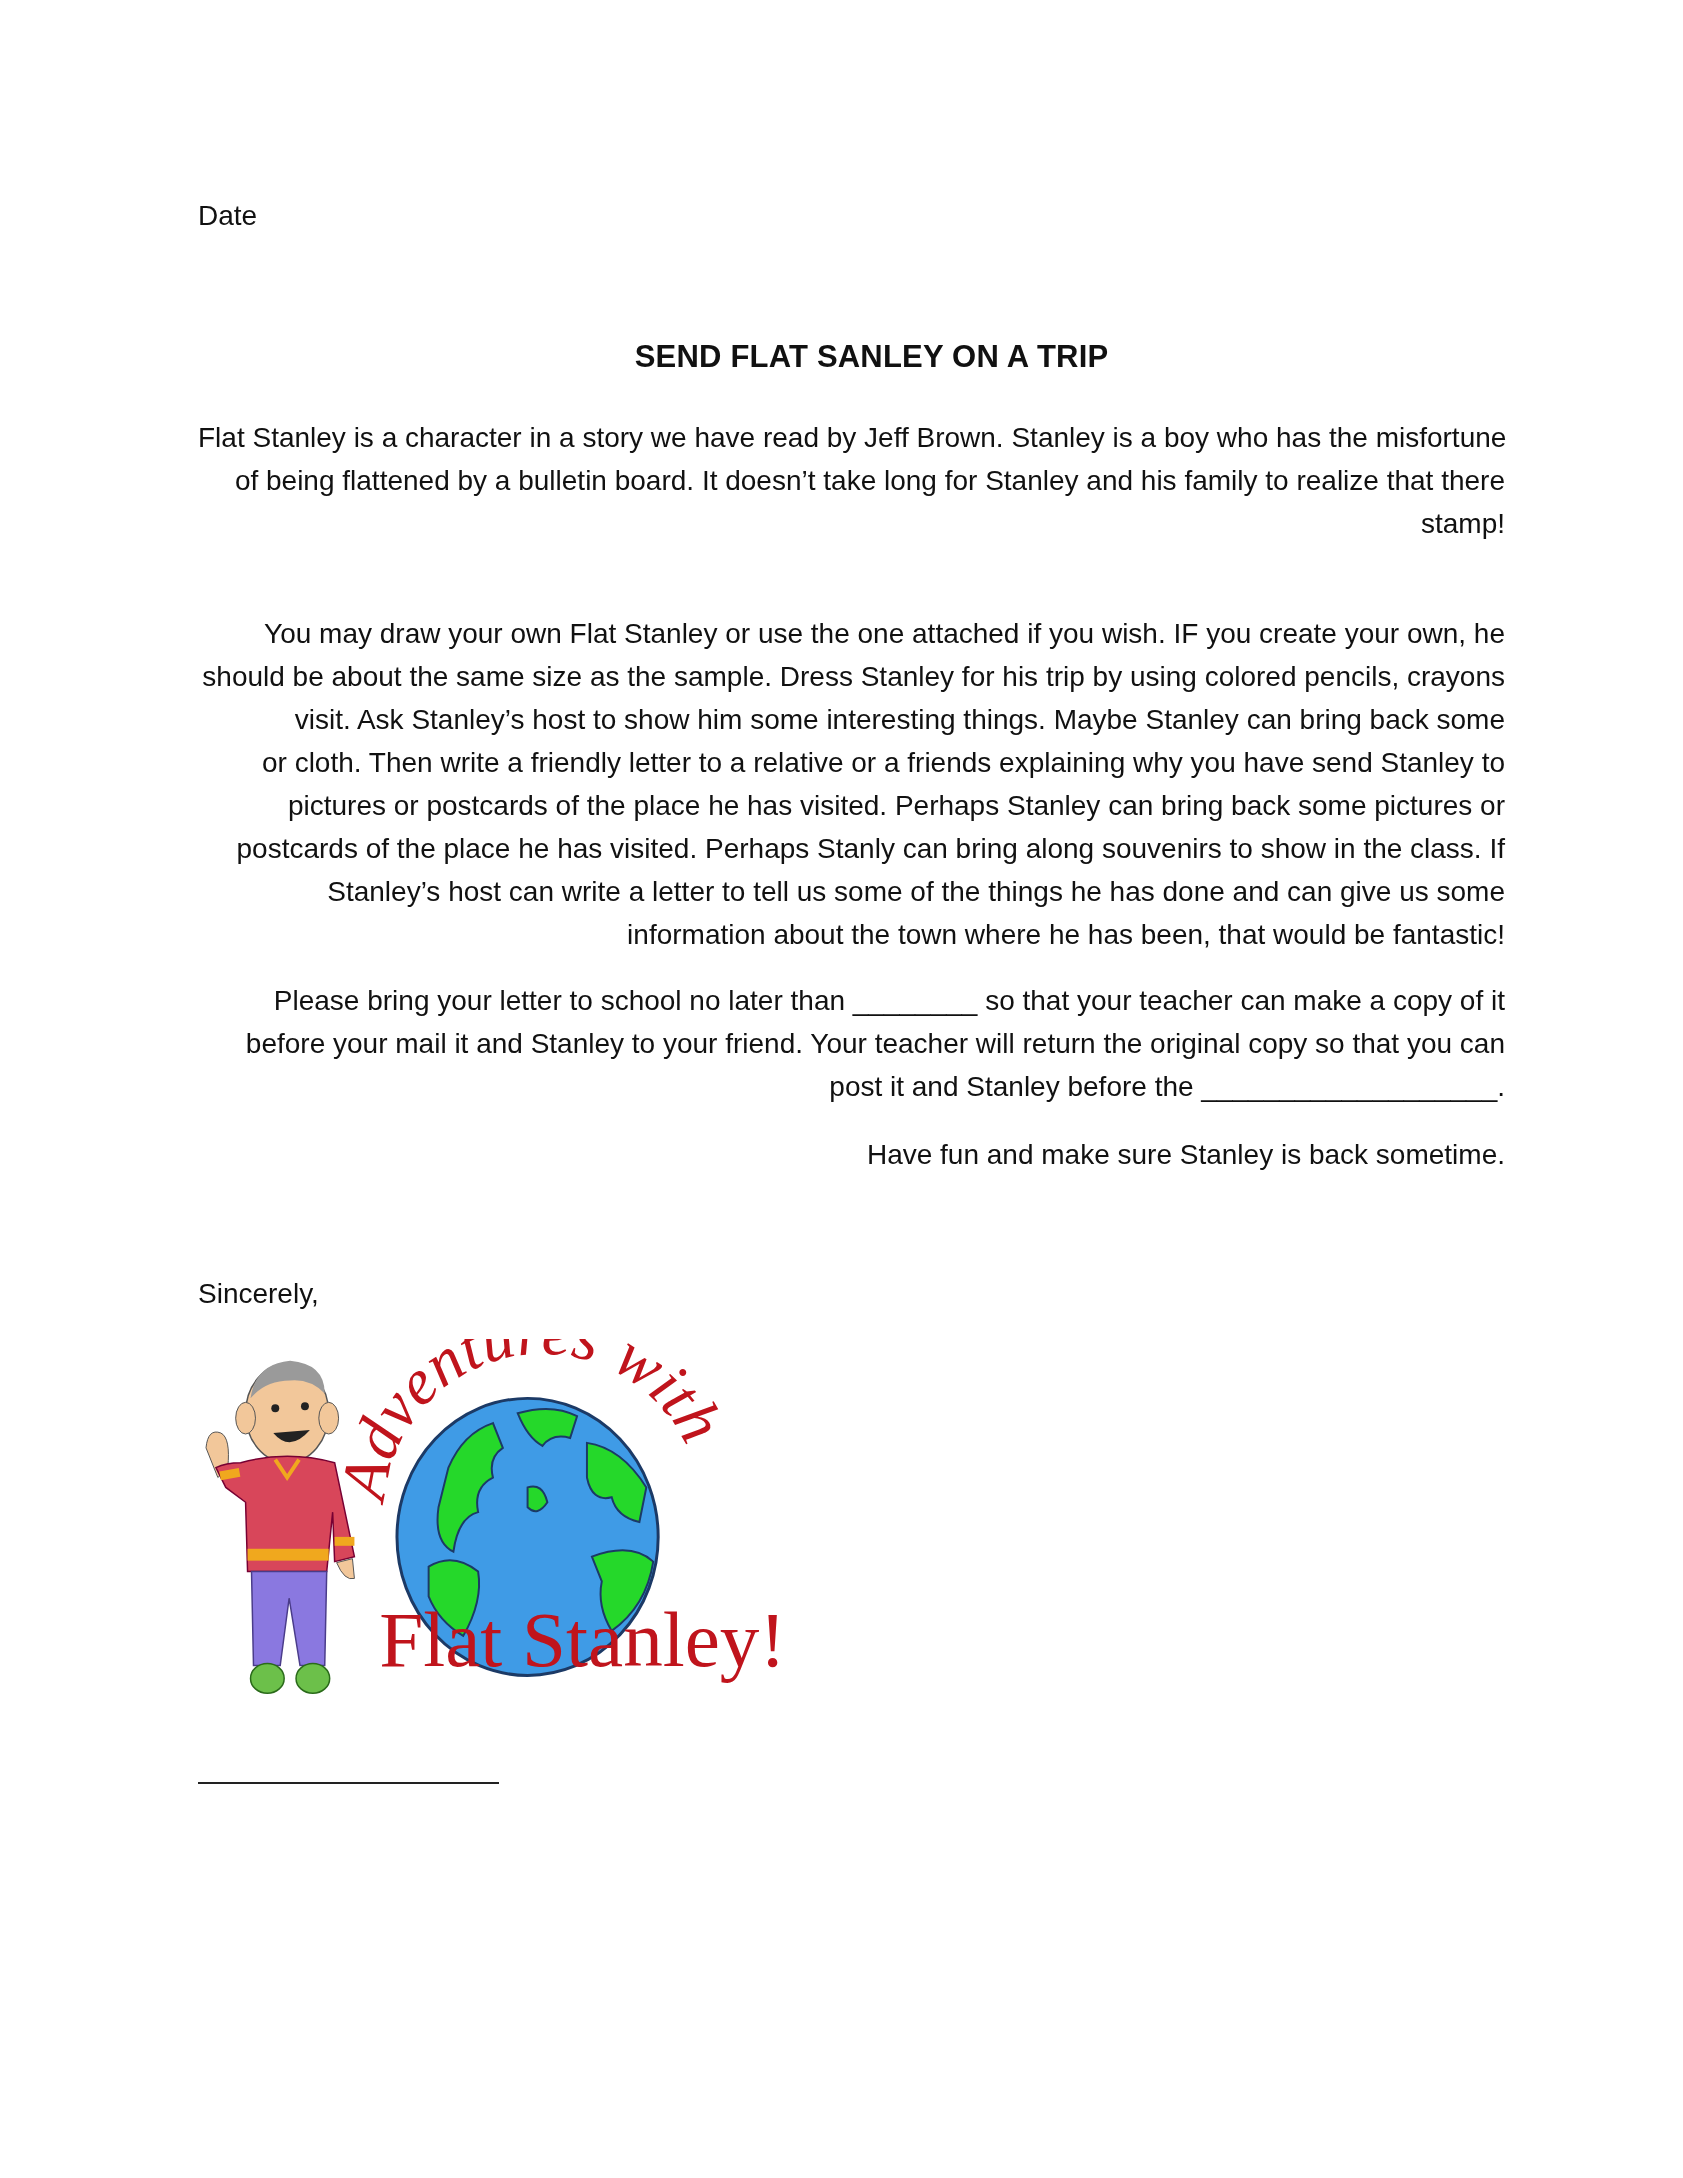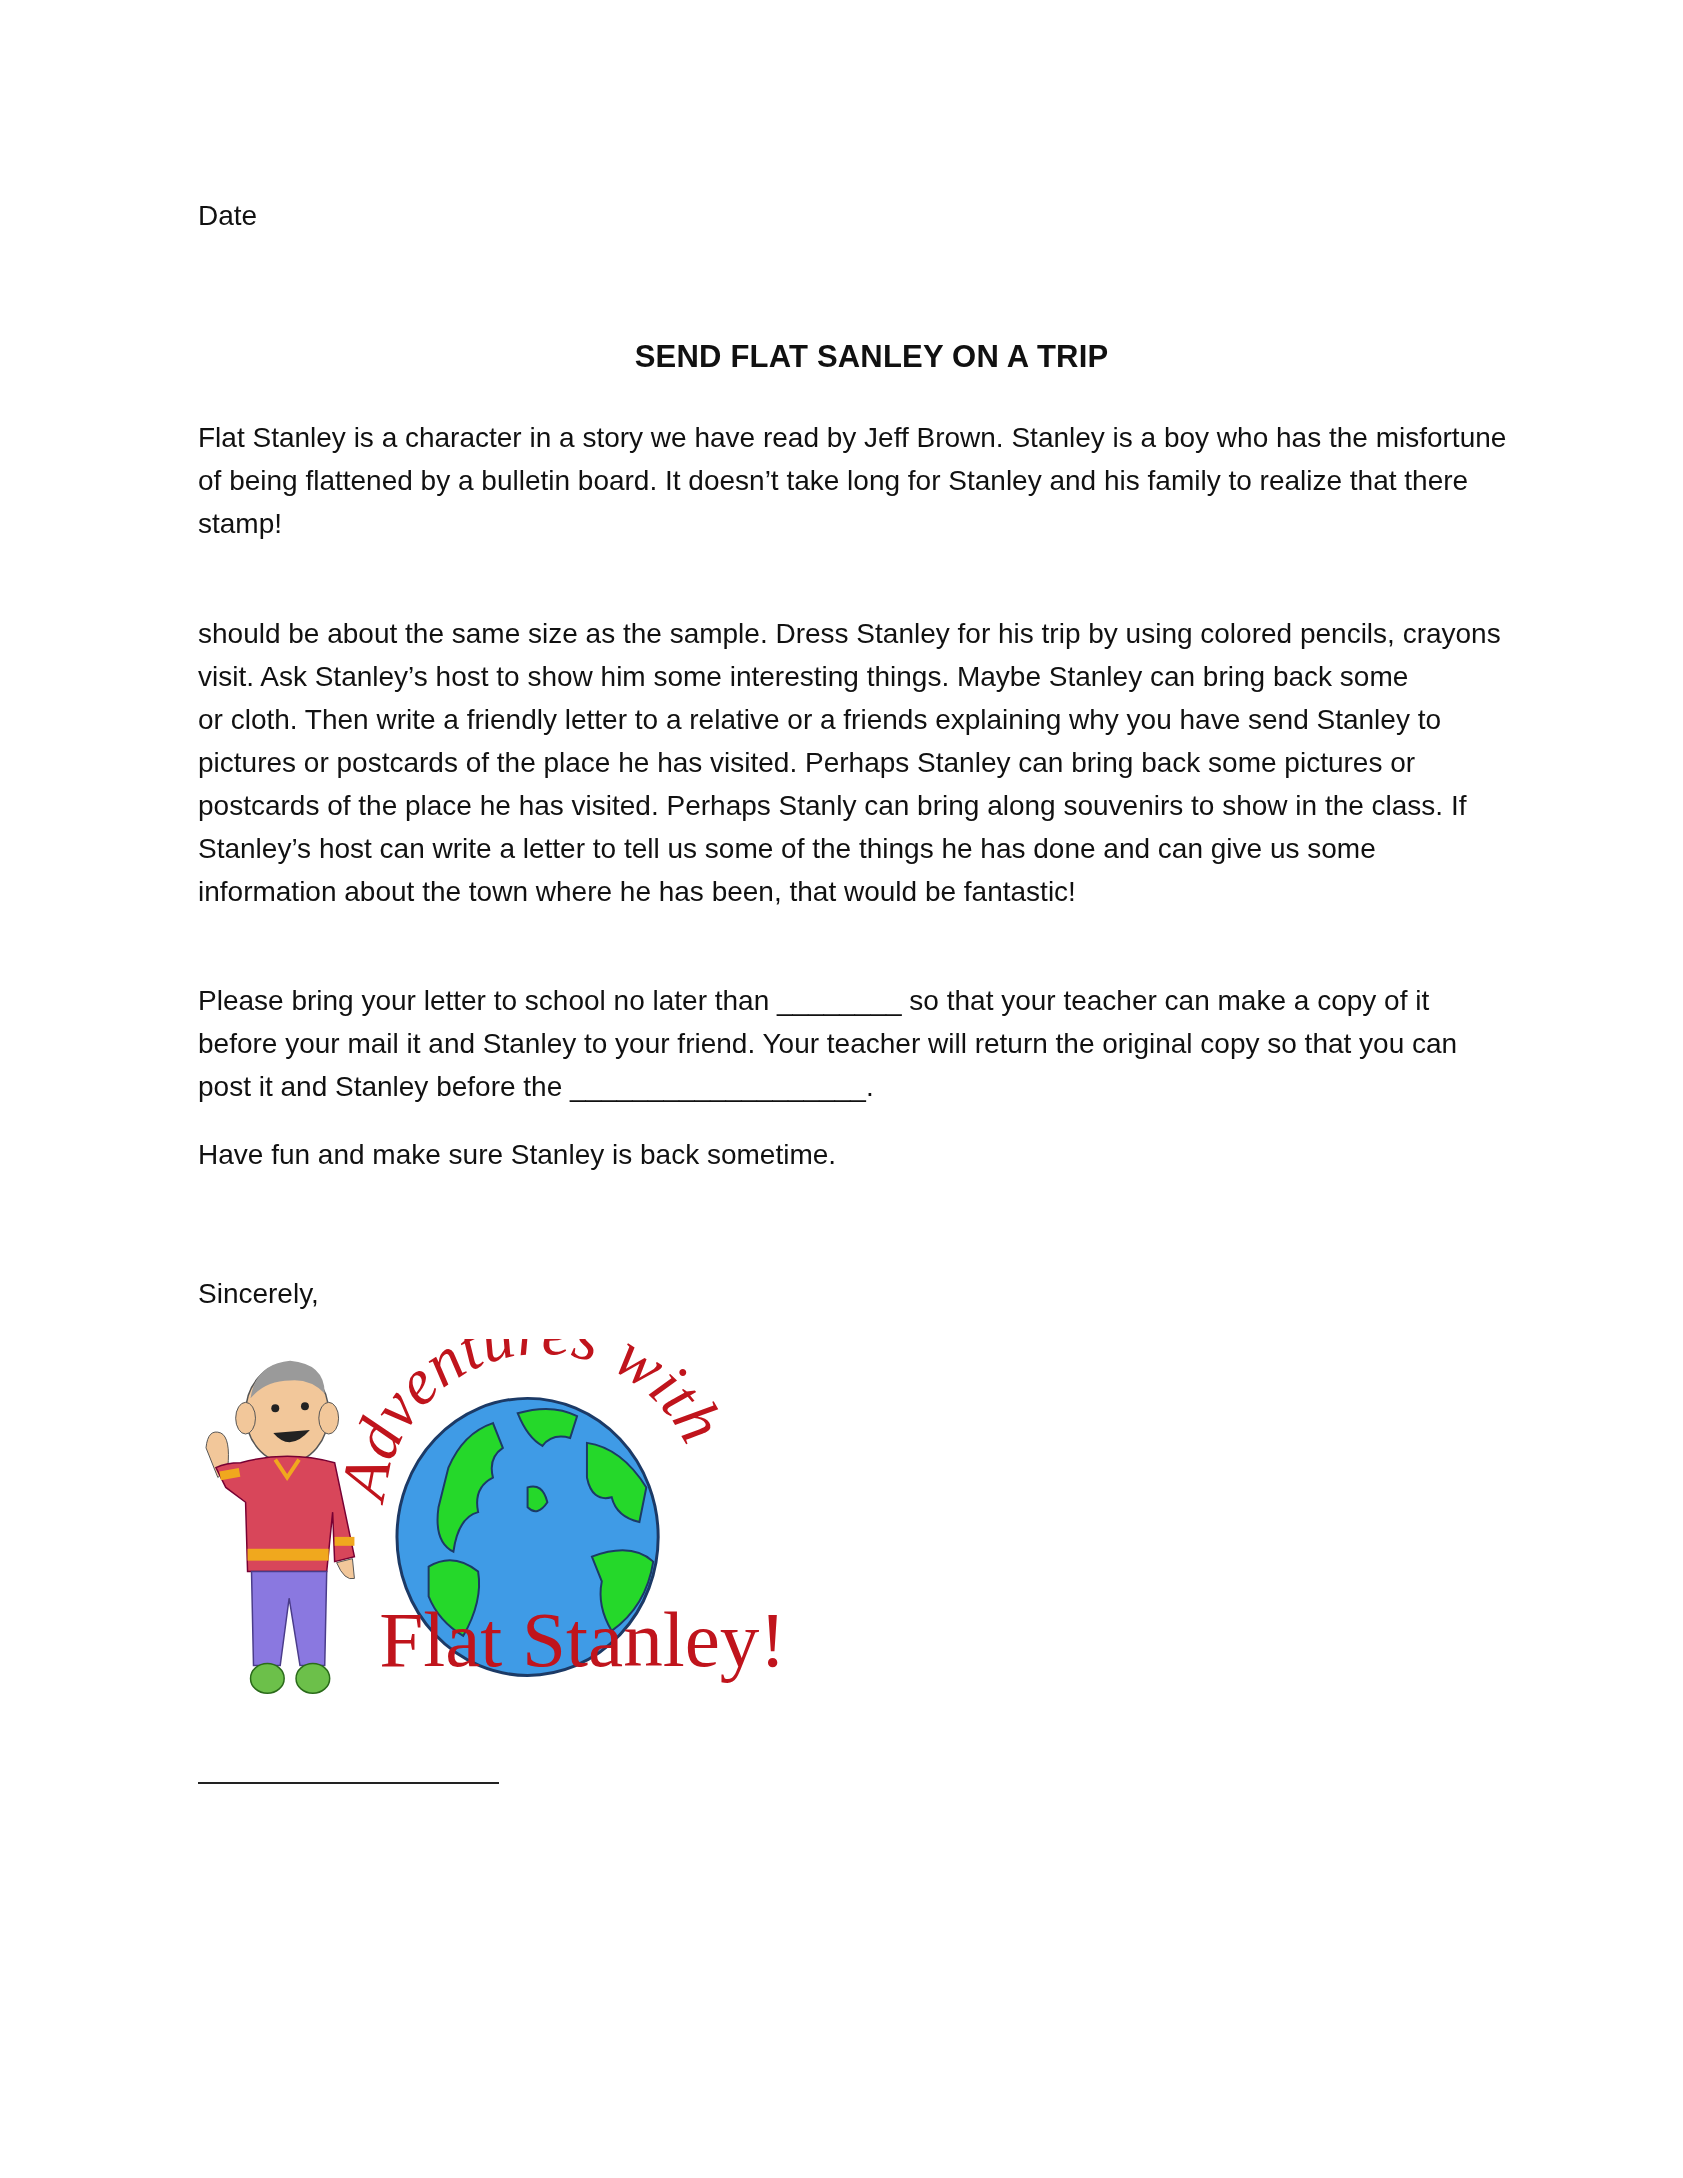--- a/index.html
+++ b/index.html
@@ -3,40 +3,41 @@
 <meta charset="utf-8">
 <style>
   html, body { margin: 0; padding: 0; background: #ffffff; }
   body { width: 1683px; height: 2178px; position: relative; overflow: hidden;
          font-family: "Liberation Sans", "DejaVu Sans", sans-serif; color: #111; }
   .page { position: absolute; left: 0; top: 0; width: 1683px; height: 2178px; border-radius: 9px; }
   .txt { position: absolute; left: 198px; font-size: 28px; line-height: 43px; white-space: nowrap; }
   .title { position: absolute; left: 0; width: 1683px; top: 339px; text-align: center;
            font-size: 31px; font-weight: bold; letter-spacing: 0.2px; margin-left: 30px; }
   .para { position: absolute; left: 198px; width: 1307px; font-size: 28px; line-height: 43px; }
-  .para .line { display: block; white-space: nowrap; }
+  .para .line { display: block; white-space: nowrap; text-align: right; }
   .logo { position: absolute; left: 196px; top: 1339px; width: 584px; height: 376px; }
   .sigline { position: absolute; left: 198px; top: 1782px; width: 301px; border-top: 2px solid #222; }
 </style>
 </head>
 <body>
 
 <div class="page">
 
   <div class="txt" style="top:194px;">Date</div>
 
   <div class="title">SEND FLAT SANLEY ON A TRIP</div>
 
   <div class="para" style="top:416px;">
     <span class="line">Flat Stanley is a character in a story we have read by Jeff Brown. Stanley is a boy who has the misfortune</span>
     <span class="line">of being flattened by a bulletin board. It doesn’t take long for Stanley and his family to realize that there</span>
     <span class="line">stamp!</span>
   </div>
 
   <div class="para" style="top:612px;">
+    <span class="line">You may draw your own Flat Stanley or use the one attached if you wish. IF you create your own, he</span>
     <span class="line">should be about the same size as the sample. Dress Stanley for his trip by using colored pencils, crayons</span>
     <span class="line">visit. Ask Stanley’s host to show him some interesting things. Maybe Stanley can bring back some</span>
     <span class="line">or cloth. Then write a friendly letter to a relative or a friends explaining why you have send Stanley to</span>
     <span class="line">pictures or postcards of the place he has visited. Perhaps Stanley can bring back some pictures or</span>
     <span class="line">postcards of the place he has visited. Perhaps Stanly can bring along souvenirs to show in the class. If</span>
     <span class="line">Stanley’s host can write a letter to tell us some of the things he has done and can give us some</span>
     <span class="line">information about the town where he has been, that would be fantastic!</span>
   </div>
 
   <div class="para" style="top:979px;">

